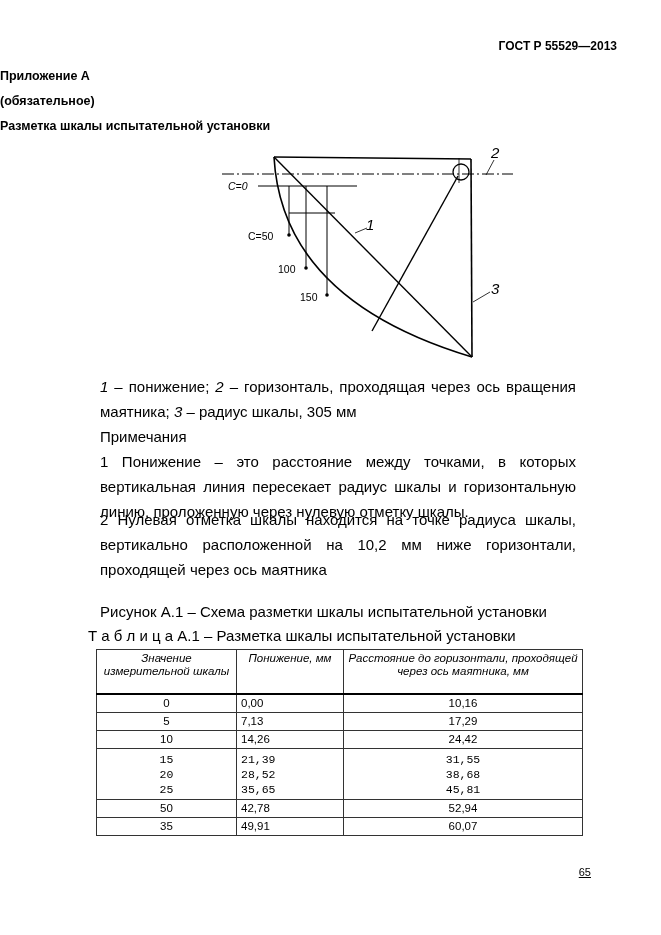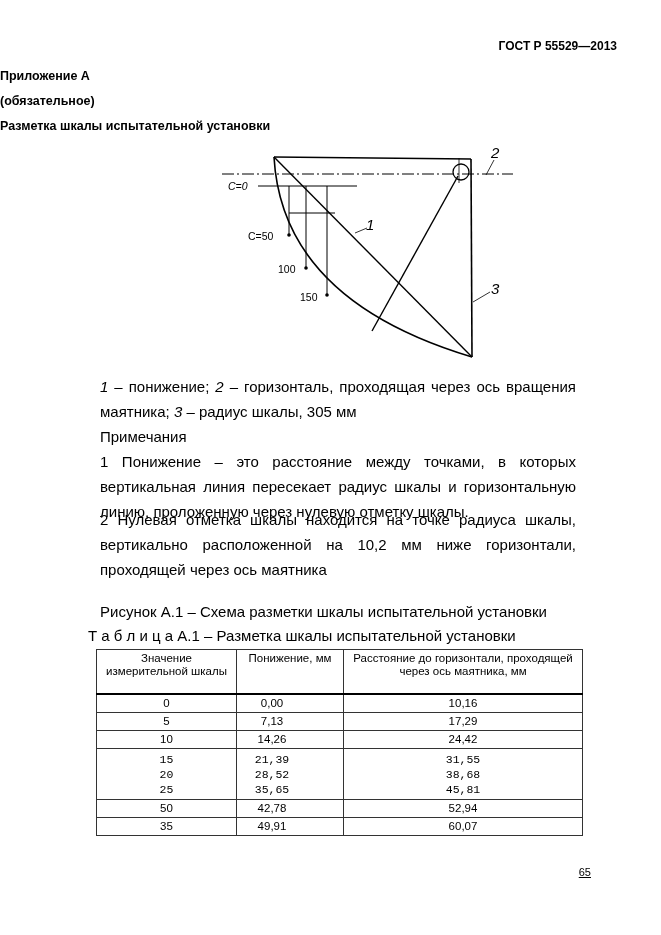--- a/index.html
+++ b/index.html
@@ -8,24 +8,24 @@
   .abs { position:absolute; }
   .hdr { font-weight:bold; font-size:12px; right:44px; top:39px; }
   .center { left:0; width:661px; text-align:left; font-weight:bold; font-size:12.5px; }
   .p { font-size:15px; line-height:25px; left:100px; width:476px; text-align:justify; }
   .it { font-style:italic; }
   svg.fig { position:absolute; left:0; top:0; }
   .fig text { font-family:"Liberation Sans", sans-serif; }
   table.t { position:absolute; left:96px; top:649px; width:487px; border-collapse:collapse;
             font-size:11.5px; }
   table.t td, table.t th { border:1px solid #333; padding:0 4px; text-align:center; font-weight:normal; }
-  table.t th { vertical-align:top; line-height:13px; padding-top:2px; height:41px; border-bottom:2px solid #000; }
+  table.t th { vertical-align:top; line-height:13px; padding-top:2px; height:41px; border-bottom:2px solid #000;font-style:italic; }
   table.t td { height:17px; line-height:17px; }
   table.t td.multi { line-height:15px; height:48px; padding:1px 4px;font-family:Liberation Mono, monospace; }
-  table.t td.n { text-align:center; padding-right:40px; }
+  table.t td.n { text-align:left; padding-right:40px; }
   .pg { font-size:11px; right:70px; top:866px;text-decoration:underline; }
 </style>
 </head>
 <body>
 
 <div class="abs hdr">ГОСТ Р 55529—2013</div>
 
 <div class="abs center" style="top:69px">Приложение А</div>
 <div class="abs center" style="top:94px">(обязательное)</div>
 <div class="abs center" style="top:119px">Разметка шкалы испытательной установки</div>

